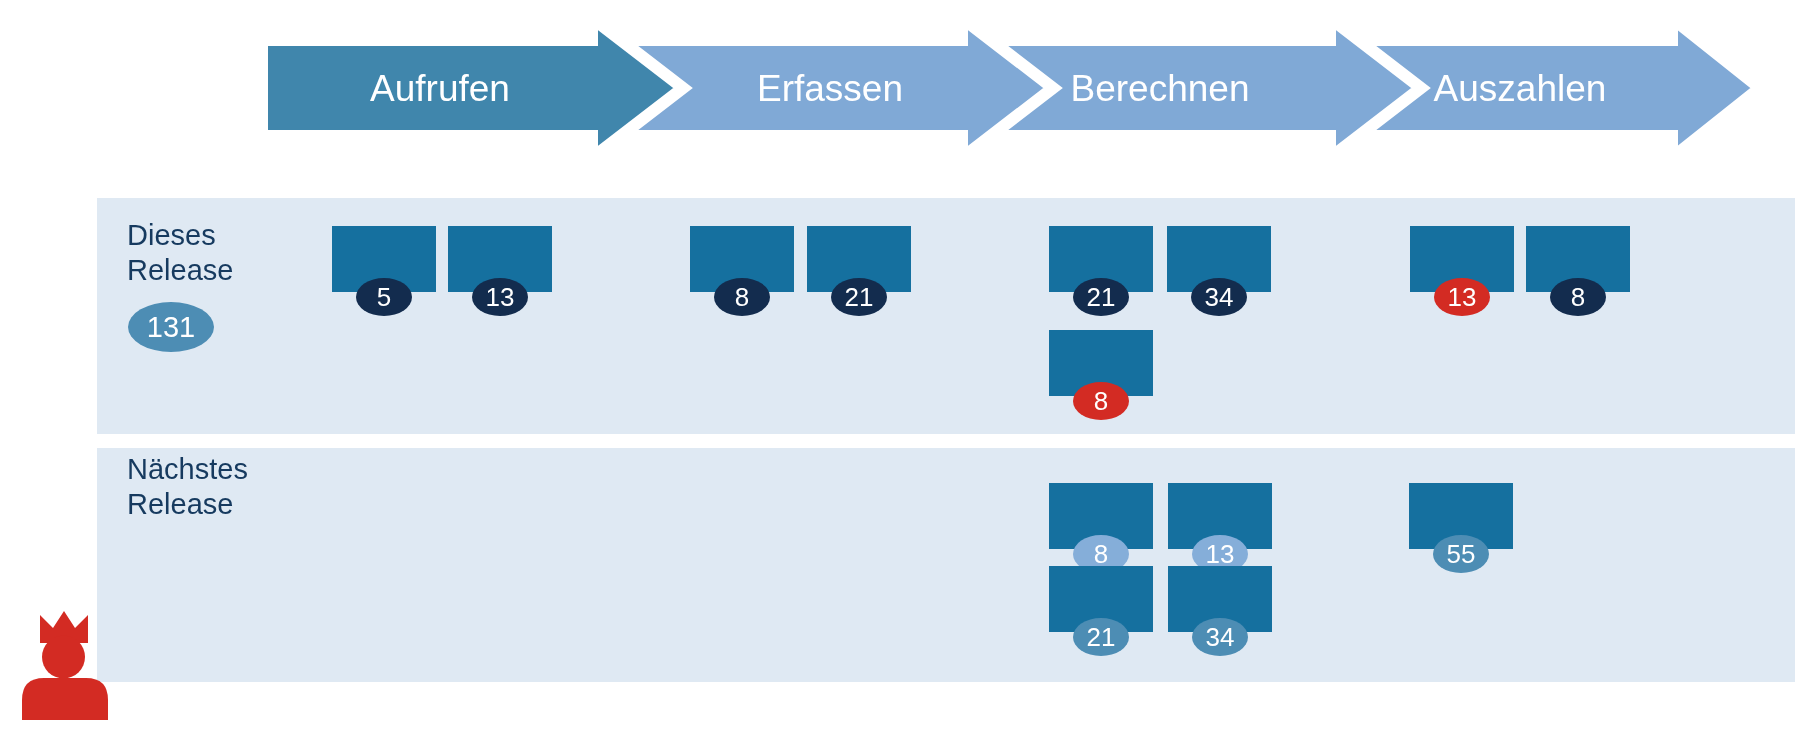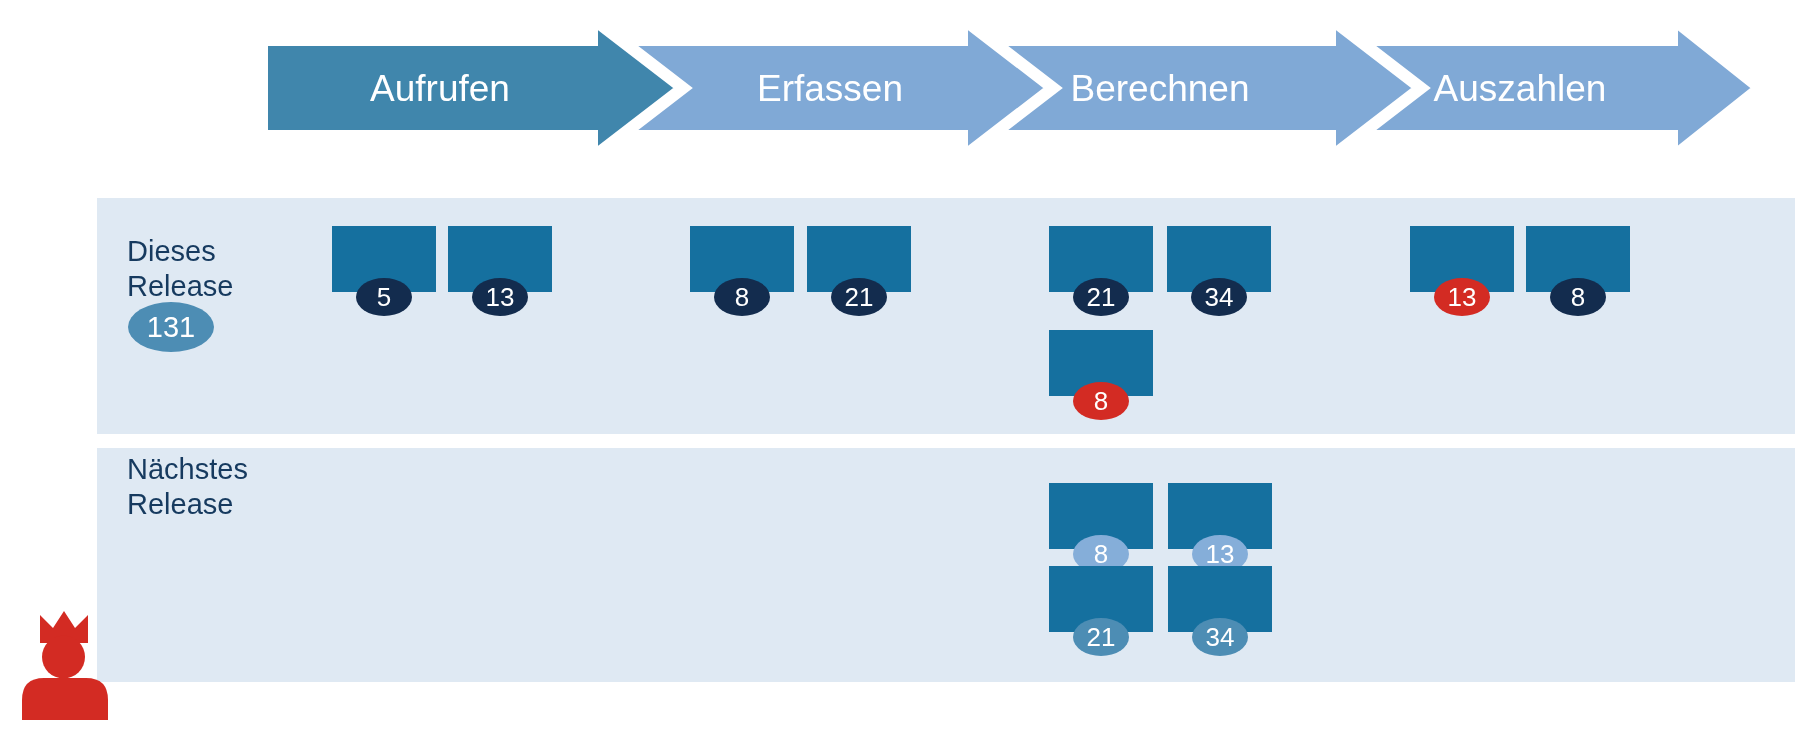--- a/index.html
+++ b/index.html
@@ -21,21 +21,21 @@
     position:absolute; left:97px; width:1698px;
     background:#dfe9f3;
   }
   #lane-this { top:198px; height:236px; }
   #lane-next { top:448px; height:234px; }
 
   .lane-title {
     position:absolute; left:127px;
     color:#163a5f; font-size:29px; line-height:35px;
   }
-  #lane-this-title { top:234px; }
+  #lane-this-title { top:218px; }
   #lane-next-title { top:452px; }
 
   .lane-total {
     position:absolute; left:128px; top:302px;
     width:86px; height:50px; border-radius:50%;
     background:#4d8db4; color:#ffffff; font-size:29px;
     display:flex; align-items:center; justify-content:center;
   }
 
   
@@ -149,20 +149,25 @@
   <div class="card" style="left:1049px; top:566px;">
     <div class="badge badge-teal">
         <span>21</span>
       </div>
   </div>
   <div class="card" style="left:1168px; top:566px;">
     <div class="badge badge-teal">
         <span>34</span>
       </div>
   </div>
+  <div class="card" style="left:1409px; top:483px;">
+    <div class="badge badge-teal">
+        <span>55</span>
+      </div>
+  </div>
 
   <svg id="king" width="92" height="115" viewBox="0 0 92 115">
     <polygon class="king-shape" points="20,35 20,7 33,20 44,3 55,20 68,7 68,35"></polygon>
     <circle class="king-shape" cx="43.5" cy="49" r="21.5"></circle>
     <path class="king-shape" d="M2,112 L2,92 Q2,70 24,70 L66,70 Q88,70 88,92 L88,112 Z"></path>
   </svg>
 
 </div>
 
 </body></html>

